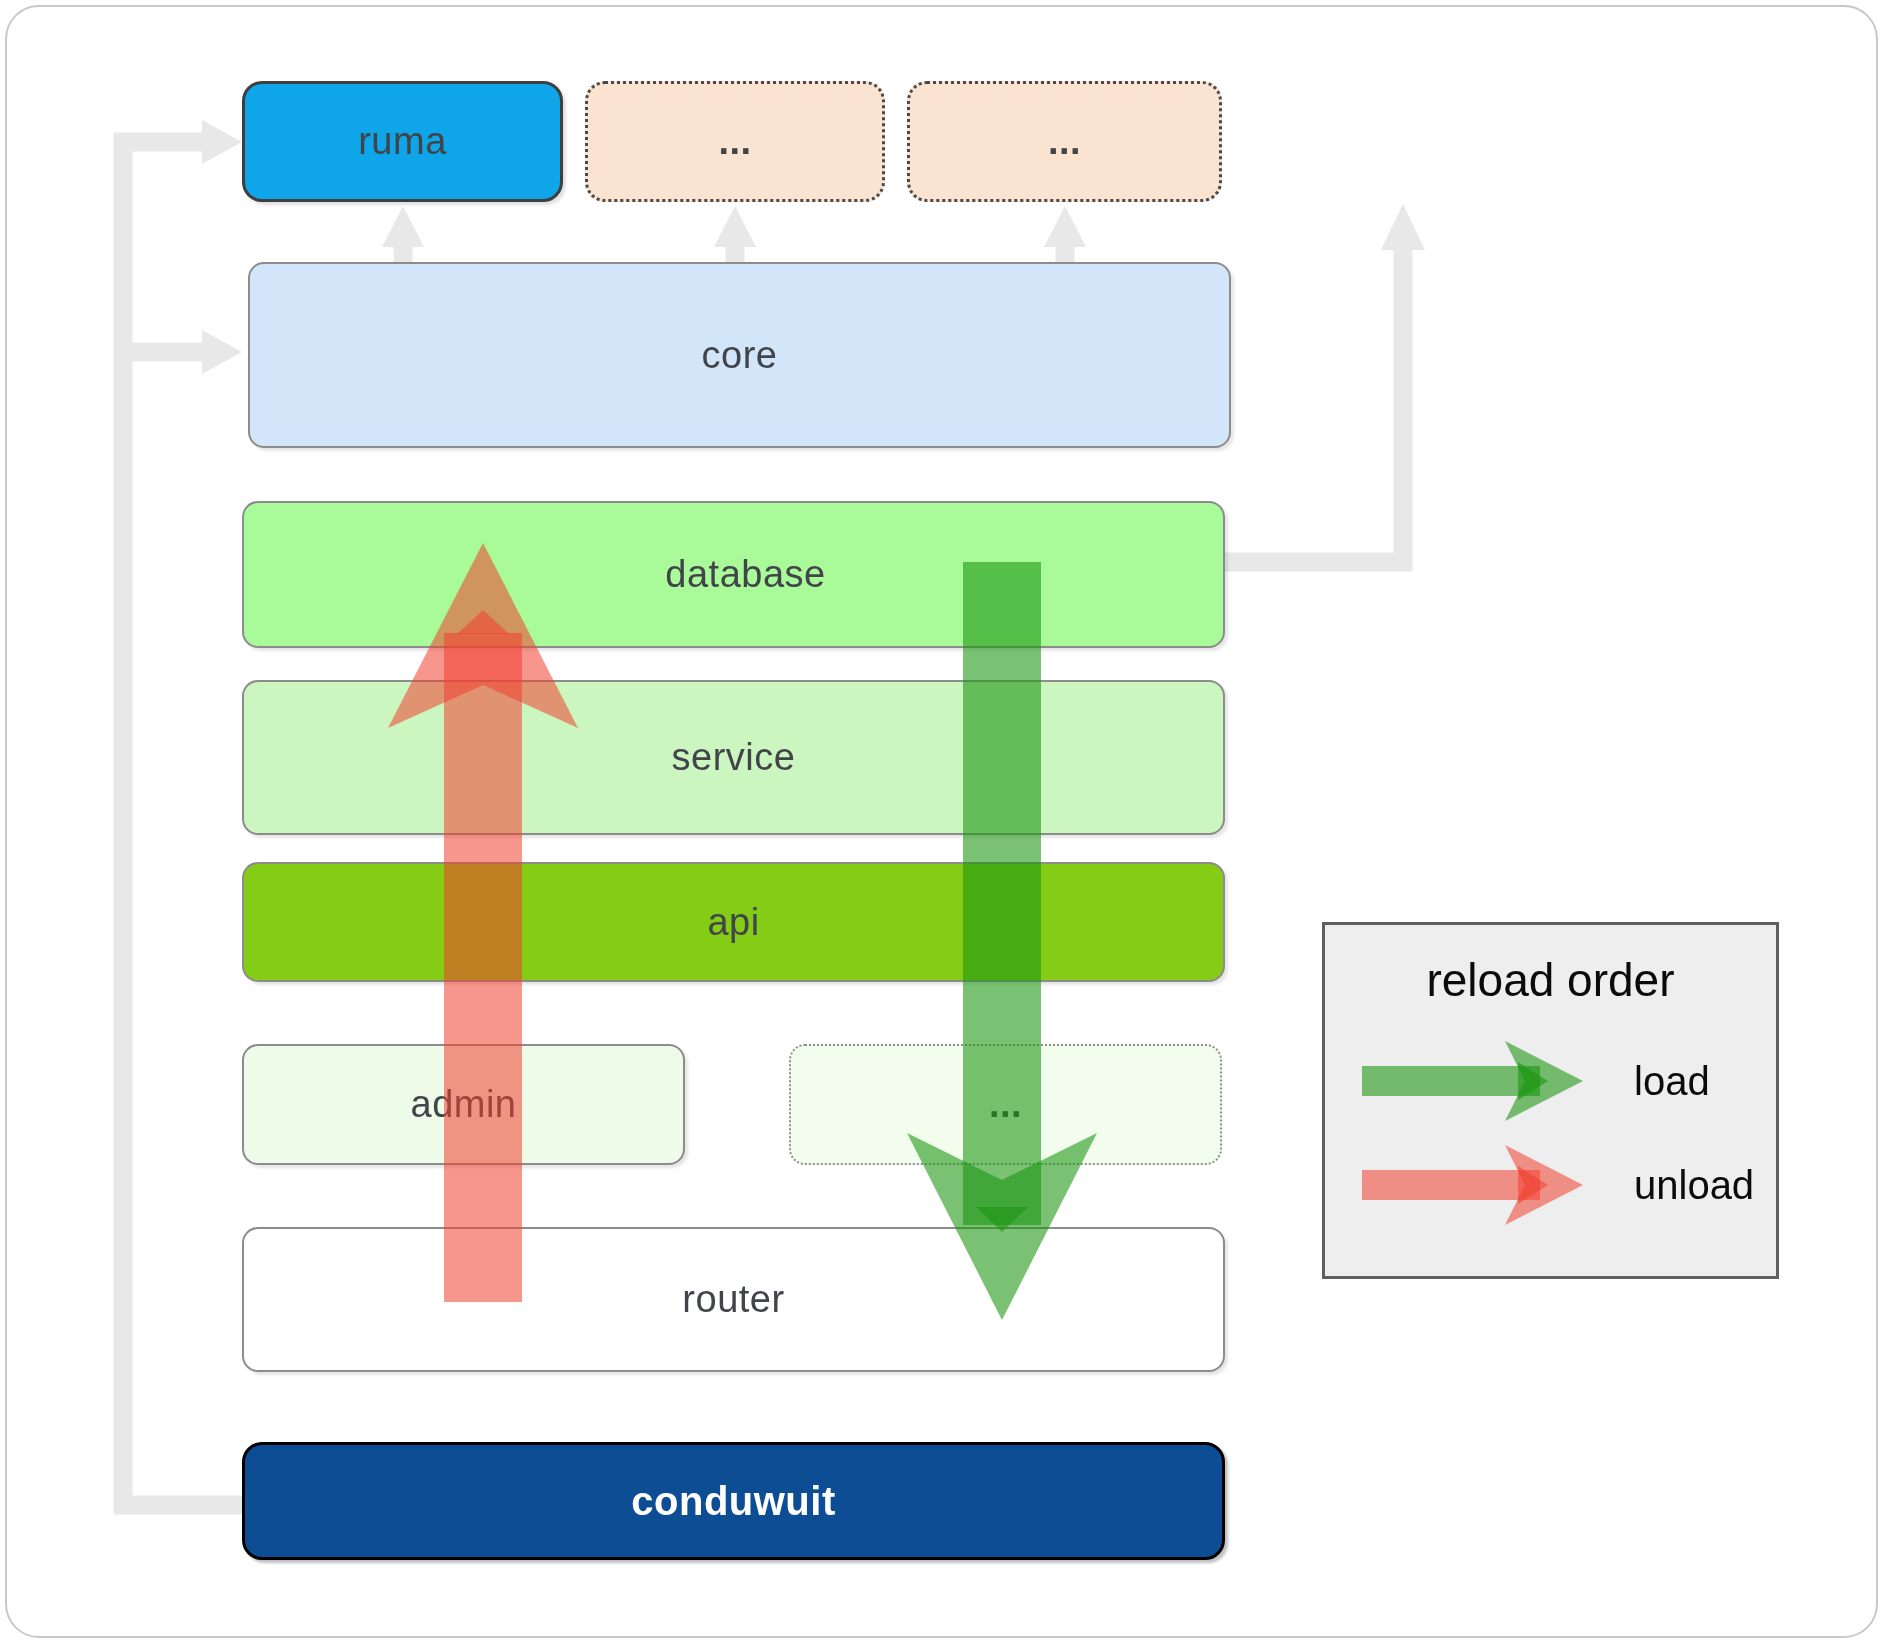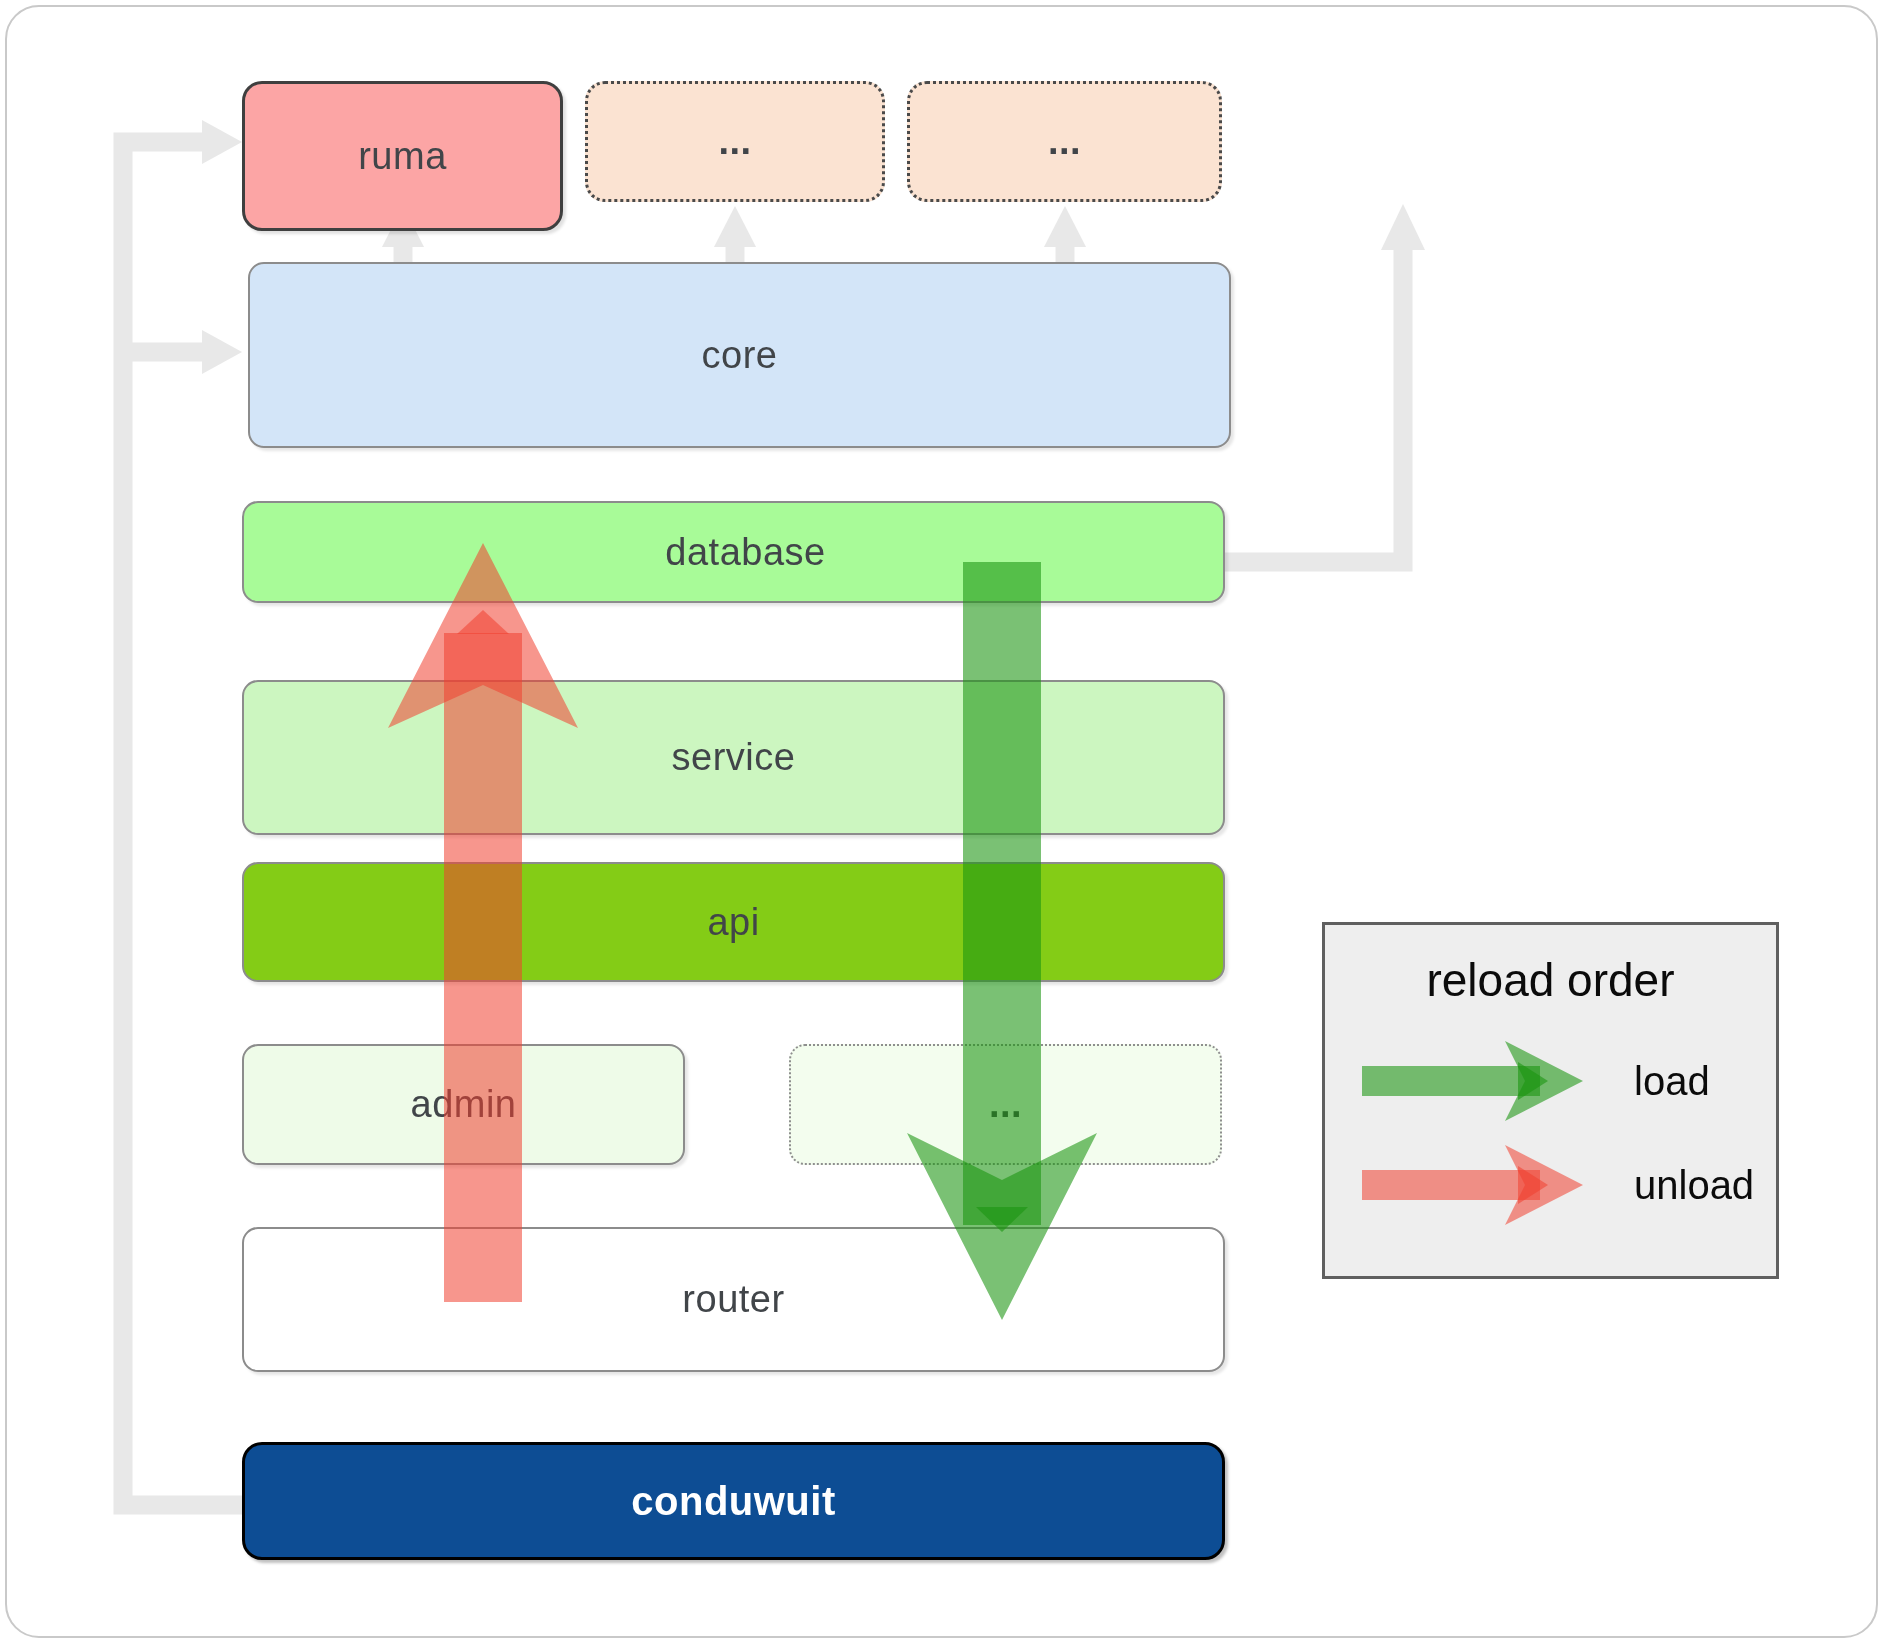--- a/index.html
+++ b/index.html
@@ -19,27 +19,27 @@
     box-sizing:border-box; font-size:38px; color:#414549; letter-spacing:0.5px;
   }
   .node .lbl { white-space:nowrap; }
   .solid-dark  { border:3px solid #3f3f3f; border-radius:20px; box-shadow:3px 3px 3px rgba(0,0,0,0.12); }
   .dotted-dark { border:3px dotted #4a4a4a; border-radius:20px; }
   .solid-gray  { border:2px solid #8c8c8c; border-radius:16px; box-shadow:3px 3px 3px rgba(0,0,0,0.10); }
   .dotted-gray { border:2px dotted #8e8e8e; border-radius:16px; }
   .bold { font-weight:bold; }
 
   
-  .n-ruma     { left:242px;  top:81px; width:321px; height:150px; background:#fca5a5; }
+  .n-ruma     { left:242px;  top:81px; width:321px; height:121px; background:#0ea5e9; }
   .n-dep1     { left:585px;  top:81px; width:300px; height:121px; background:#fbe3d2; }
   .n-dep2     { left:907px;  top:81px; width:315px; height:121px; background:#fbe3d2; }
   .n-rocksdb  { left:1244px; top:81px; width:319px; height:122px; background:#fbe3d2; }
   
   .n-core     { left:242px; top:262px;  width:983px; height:186px; background:#d3e5f8;margin-left:6px; }
-  .n-database { left:242px; top:501px;  width:983px; height:102px; background:#a8fb98;padding-left:24px; }
+  .n-database { left:242px; top:501px;  width:983px; height:147px; background:#a8fb98;padding-left:24px; }
   .n-service  { left:242px; top:680px;  width:983px; height:155px; background:#ccf6c0; }
   .n-api      { left:242px; top:862px;  width:983px; height:120px; background:#84cc16; }
   .n-admin    { left:242px; top:1044px; width:443px; height:121px; background:#eefbe8; }
   .n-admin2   { left:789px; top:1044px; width:433px; height:121px; background:#f3fdee; }
   .n-router   { left:242px; top:1227px; width:983px; height:145px; background:#ffffff; }
   .n-conduwuit{ left:242px; top:1442px; width:983px; height:118px; background:#0d4d94;
                 border:3px solid #000000; border-radius:20px; color:#ffffff;
                 font-weight:bold; font-size:40px; box-shadow:3px 3px 3px rgba(0,0,0,0.25); }
 
   

